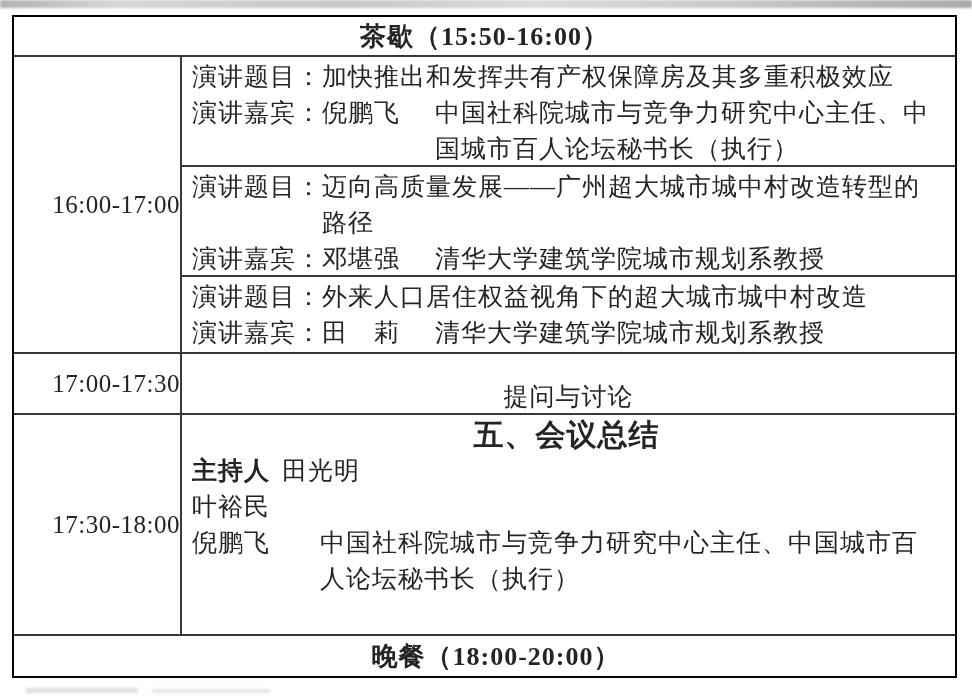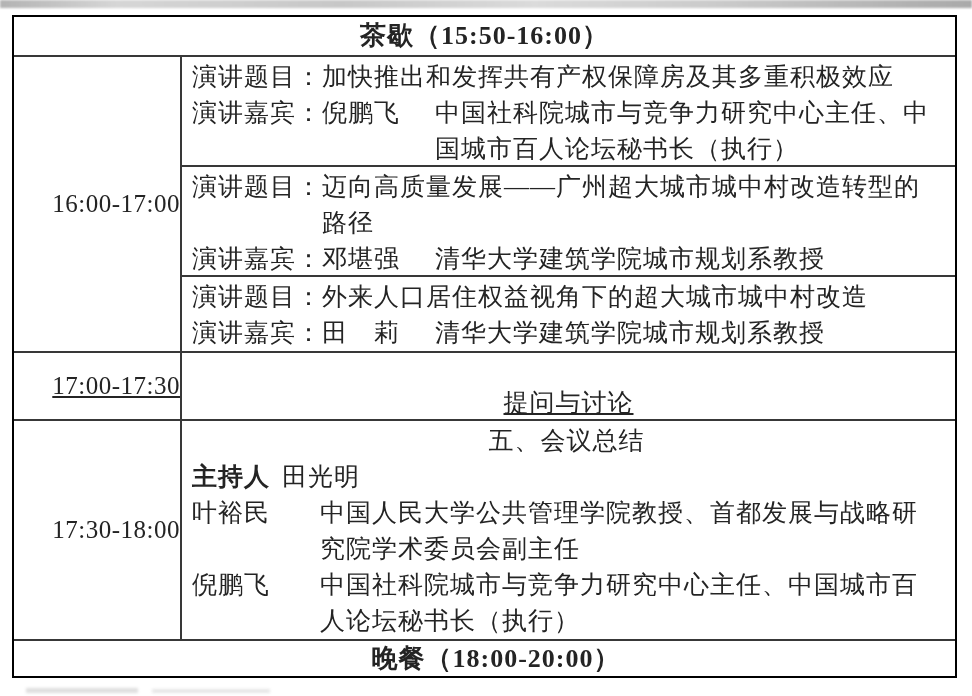--- a/index.html
+++ b/index.html
@@ -70,39 +70,39 @@
     line-height: 36px;
     overflow: hidden;
   }
   .talk.t1 { height: 110px; }
   .talk.t2 { height: 110px; }
   .talk.t3 { flex: 1; border-bottom: none; }
   .line { display: flex; align-items: flex-start; }
   .lab { flex: none; white-space: nowrap; }
   .g-name { flex: none; width: 113px; white-space: nowrap; }
   .val { flex: 1; min-width: 0; }
-  .qa-row { height: 68px; text-decoration: underline; }
+  .qa-row { height: 61px; }
   .qa-cell {
     flex: 1;
     display: flex;
     align-items: flex-end;
     justify-content: center;
   }
   .summary-row { height: 221px; }
   .summary-cell {
     flex: 1;
     min-width: 0;
     padding: 2px 14px 0 10px;
     line-height: 36px;
     overflow: hidden;
   }
   .summary-heading {
     text-align: center;
-    font-weight: normal;
-    font-size: 25px;
+    font-weight: bold;
+    font-size: 30px;
   }
   .mod-label { flex: none; font-weight: bold; margin-right: 12px; white-space: nowrap; }
   .mod-name { flex: none; width: 112px; white-space: nowrap; }
   .m-name { flex: none; width: 128px; white-space: nowrap; }
 </style>
 </head>
 <body>
 
 <div class="page">
   <div class="scan-top"></div>
@@ -172,21 +172,20 @@
         <span>17:30-18:00</span>
       </div>
       <div class="summary-cell">
         <div class="summary-heading">五、会议总结</div>
         <div class="line">
           <span class="mod-label">主持人</span>
           <span class="mod-name">田光明</span>
         </div>
         <div class="line">
           <span class="m-name">叶裕民</span>
-          <span class="val">中国人民大学公共管理学院教授、首都发展与战略研究院学术委员会副主任</span>
         </div>
         <div class="line">
           <span class="m-name">倪鹏飞</span>
           <span class="val">中国社科院城市与竞争力研究中心主任、中国城市百人论坛秘书长（执行）</span>
         </div>
       </div>
     </div>
 
     <div class="row banner bottom">
       <span>晚餐（18:00-20:00）</span>

